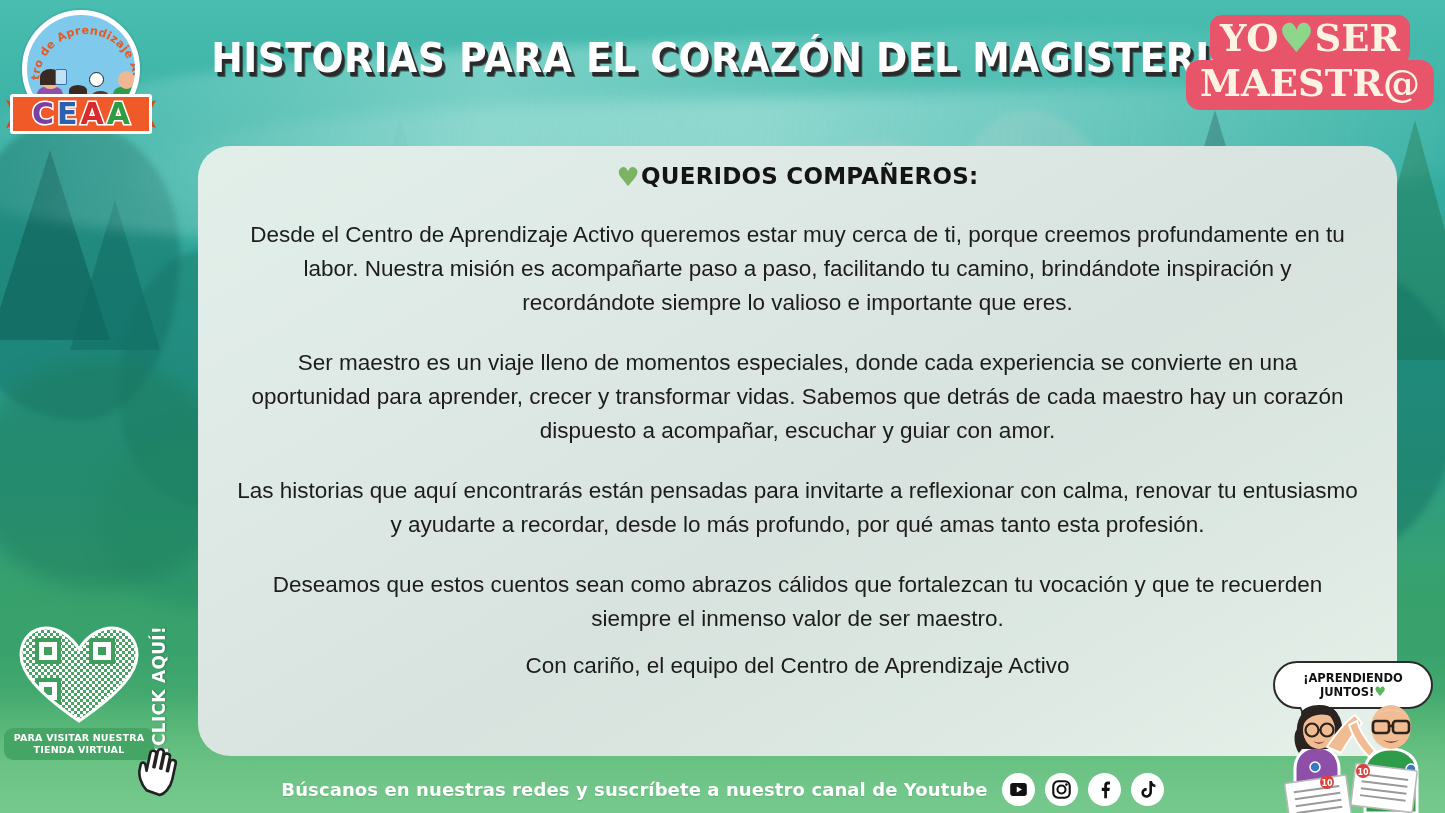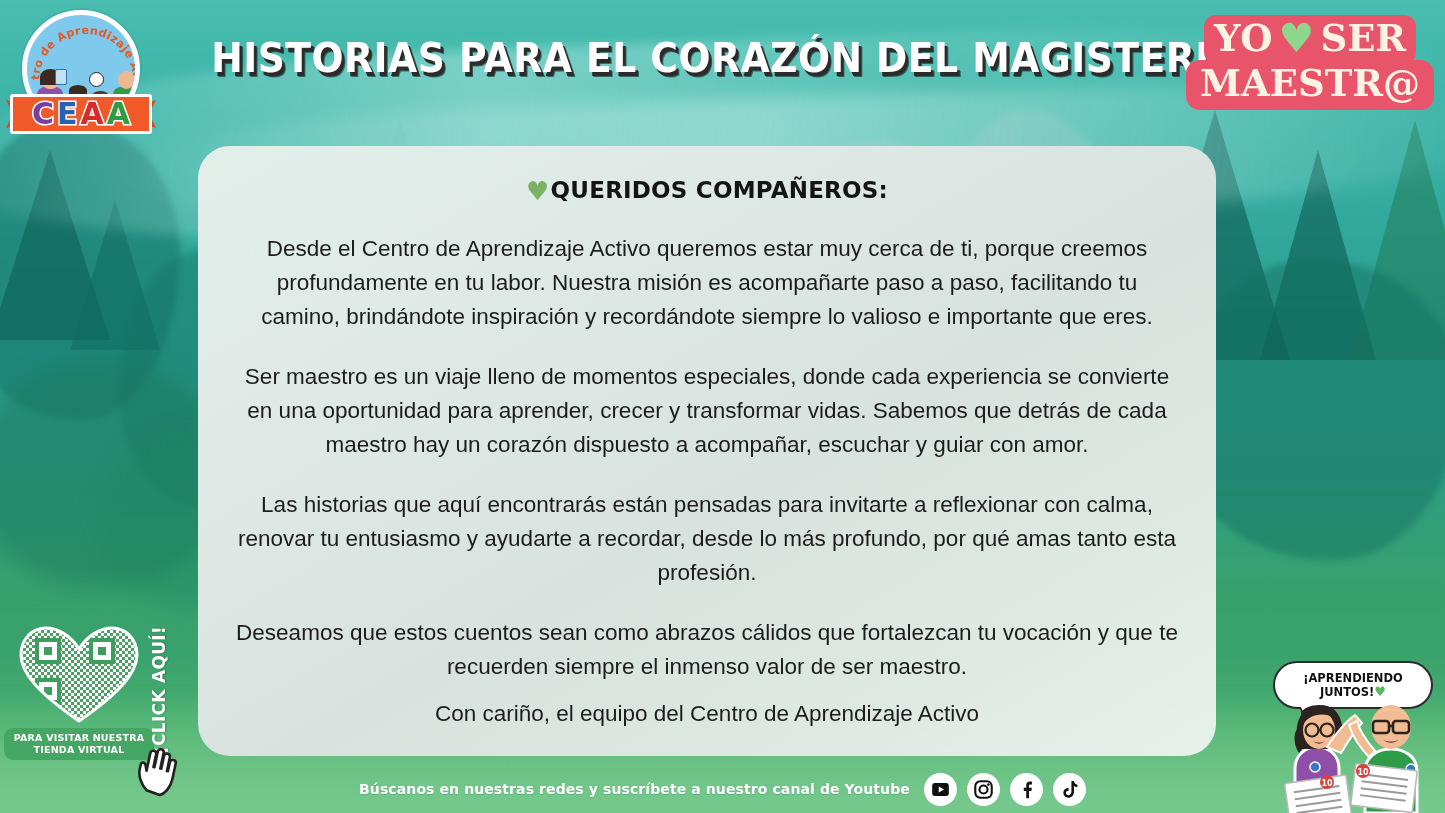--- a/index.html
+++ b/index.html
@@ -142,31 +142,31 @@
   }
   .badge-row {
     display: flex; align-items: center; justify-content: center;
     background: #e8556b;
     color: #fdf3e3;
     font-family: "DejaVu Serif", serif;
     font-weight: 700;
     line-height: 1;
     border-radius: 12px;
   }
-  .badge-row.r1 { font-size: 37px; padding: 5px 10px 7px; gap: 6px; }
+  .badge-row.r1 { font-size: 37px; padding: 5px 10px 7px; }
   .badge-row.r2 { font-size: 37px; padding: 5px 14px 8px; margin-top: -4px; border-radius: 14px; }
   .badge-heart { display: inline-block; color: #8ed68c; font-size: 40px; line-height: .9; font-family: "DejaVu Sans", sans-serif; }
 
   
   .card {
-    position: absolute; left: 198px; top: 146px; width: 1018px; height: 610px;
+    position: absolute; left: 198px; top: 146px; width: 1199px; height: 610px;
     border-radius: 32px;
     background: linear-gradient(150deg, #e2efe9 0%, #dfeae6 25%, #d8e2de 55%, #dde9e2 80%, #e6f1ea 100%);
     z-index: 5;
-    padding: 20px 28px 18px;
+    padding: 6px 28px 18px;
     overflow: hidden;
   }
   .card-heading {
     text-align: center;
     font-family: "DejaVu Sans", sans-serif;
     font-size: 23px;
     font-weight: 700;
     color: #141414;
     margin-top: 10px;
     letter-spacing: .2px;
@@ -229,21 +229,21 @@
   }
 
   
   .footer {
     position: absolute; left: 0; bottom: 0; width: 1445px; height: 48px;
     display: flex; align-items: center; justify-content: center; gap: 14px;
     z-index: 6;
   }
   .footer-text {
     font-family: "DejaVu Sans", sans-serif;
-    font-size: 14px;
+    font-size: 18px;
     font-weight: 700;
     color: #ffffff;
     letter-spacing: .1px;
     text-shadow: 0 1px 1px rgba(0,0,0,.12);
   }
   .socials { display: flex; align-items: center; gap: 10px; }
   .soc {
     width: 33px; height: 33px; border-radius: 50%;
     background: #ffffff;
     display: flex; align-items: center; justify-content: center;

